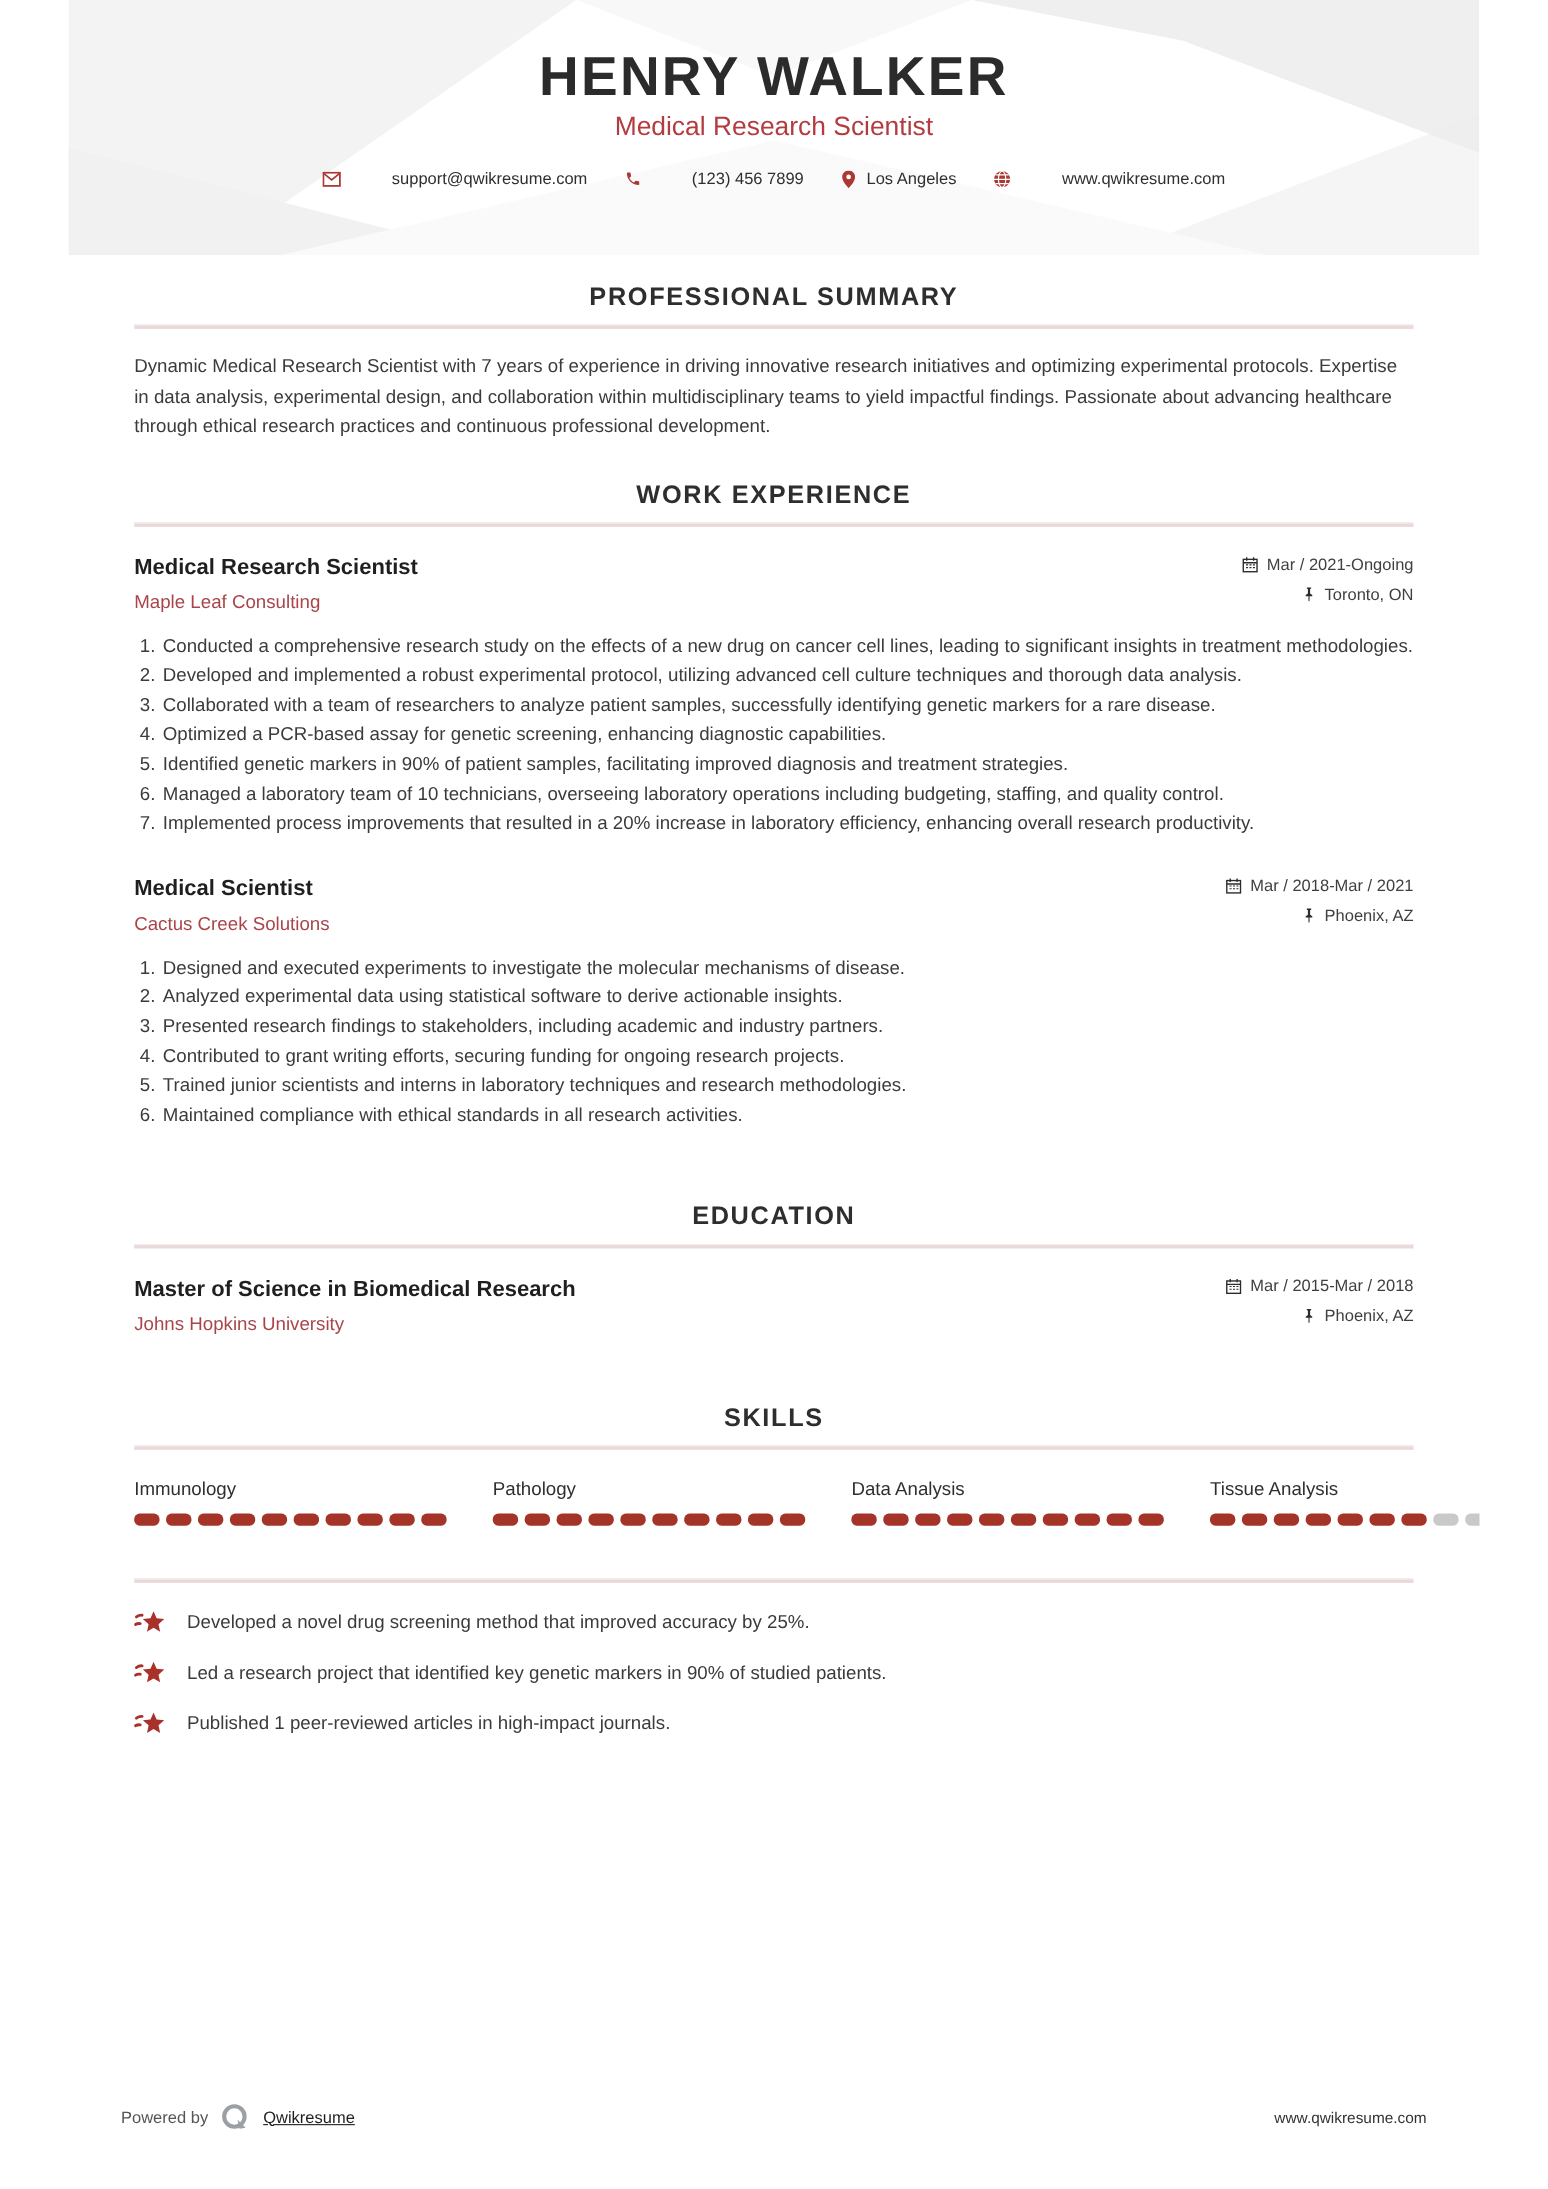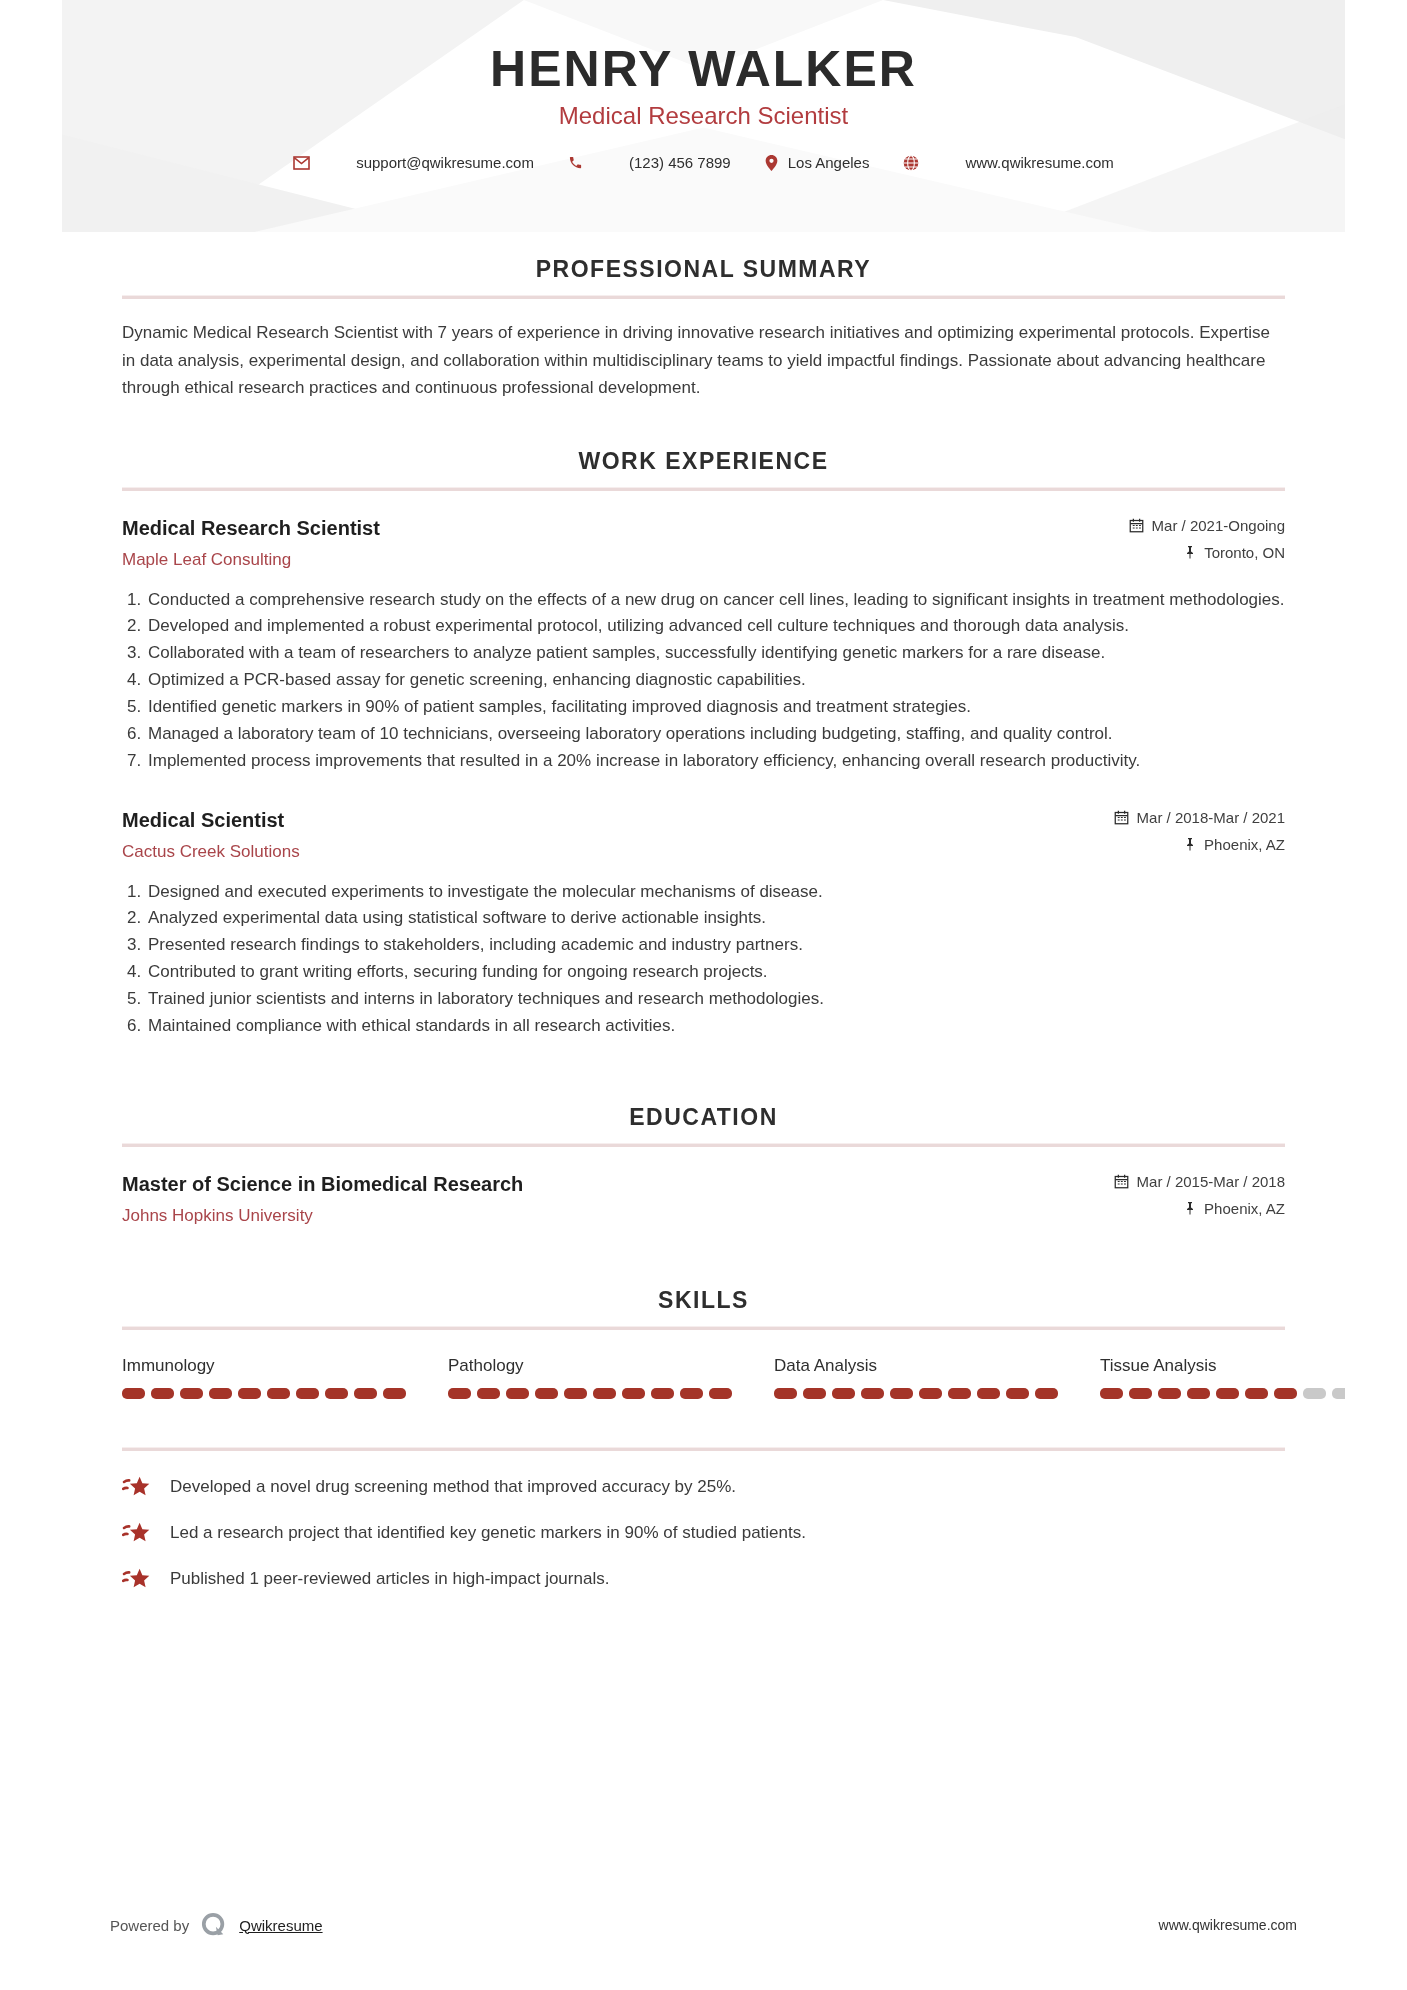--- a/index.html
+++ b/index.html
@@ -27,21 +27,21 @@
   .icon { display:inline-flex; align-items:center; justify-content:center; }
 
   
   .content { padding:0 60px; }
   .sec-heading { text-align:center; font-size:23px; font-weight:bold; letter-spacing:1.5px; color:#2e2e2e; }
   .sec-divider { margin-top:12px; height:4px; background:#ead9d9; border-top:1px solid #f6eeee; }
 
   .section-summary { margin-top:24px; }
   .summary-text { margin-top:20px; font-size:17px; line-height:1.62; color:#3b3b3b; }
 
-  .section-work { margin-top:46px; }
+  .section-work { margin-top:34px; }
   .job { margin-top:26px; }
   .job-head { display:flex; justify-content:space-between; align-items:flex-start; }
   .job-title { font-size:20px; font-weight:600; color:#1f1f1f; }
   .job-company { margin-top:10px; font-size:17px; color:#a9454a; }
   .job-meta { text-align:right; font-size:15px; color:#3f3f3f; }
   .meta-line { display:flex; justify-content:flex-end; align-items:center; gap:8px; margin-bottom:10px; }
   ol.bullets { margin-top:16px; padding-left:24px; font-size:17px; line-height:1.58; color:#3b3b3b; }
   ol.bullets li { padding-left:2px; }
 
   .section-education { margin-top:64px; }

